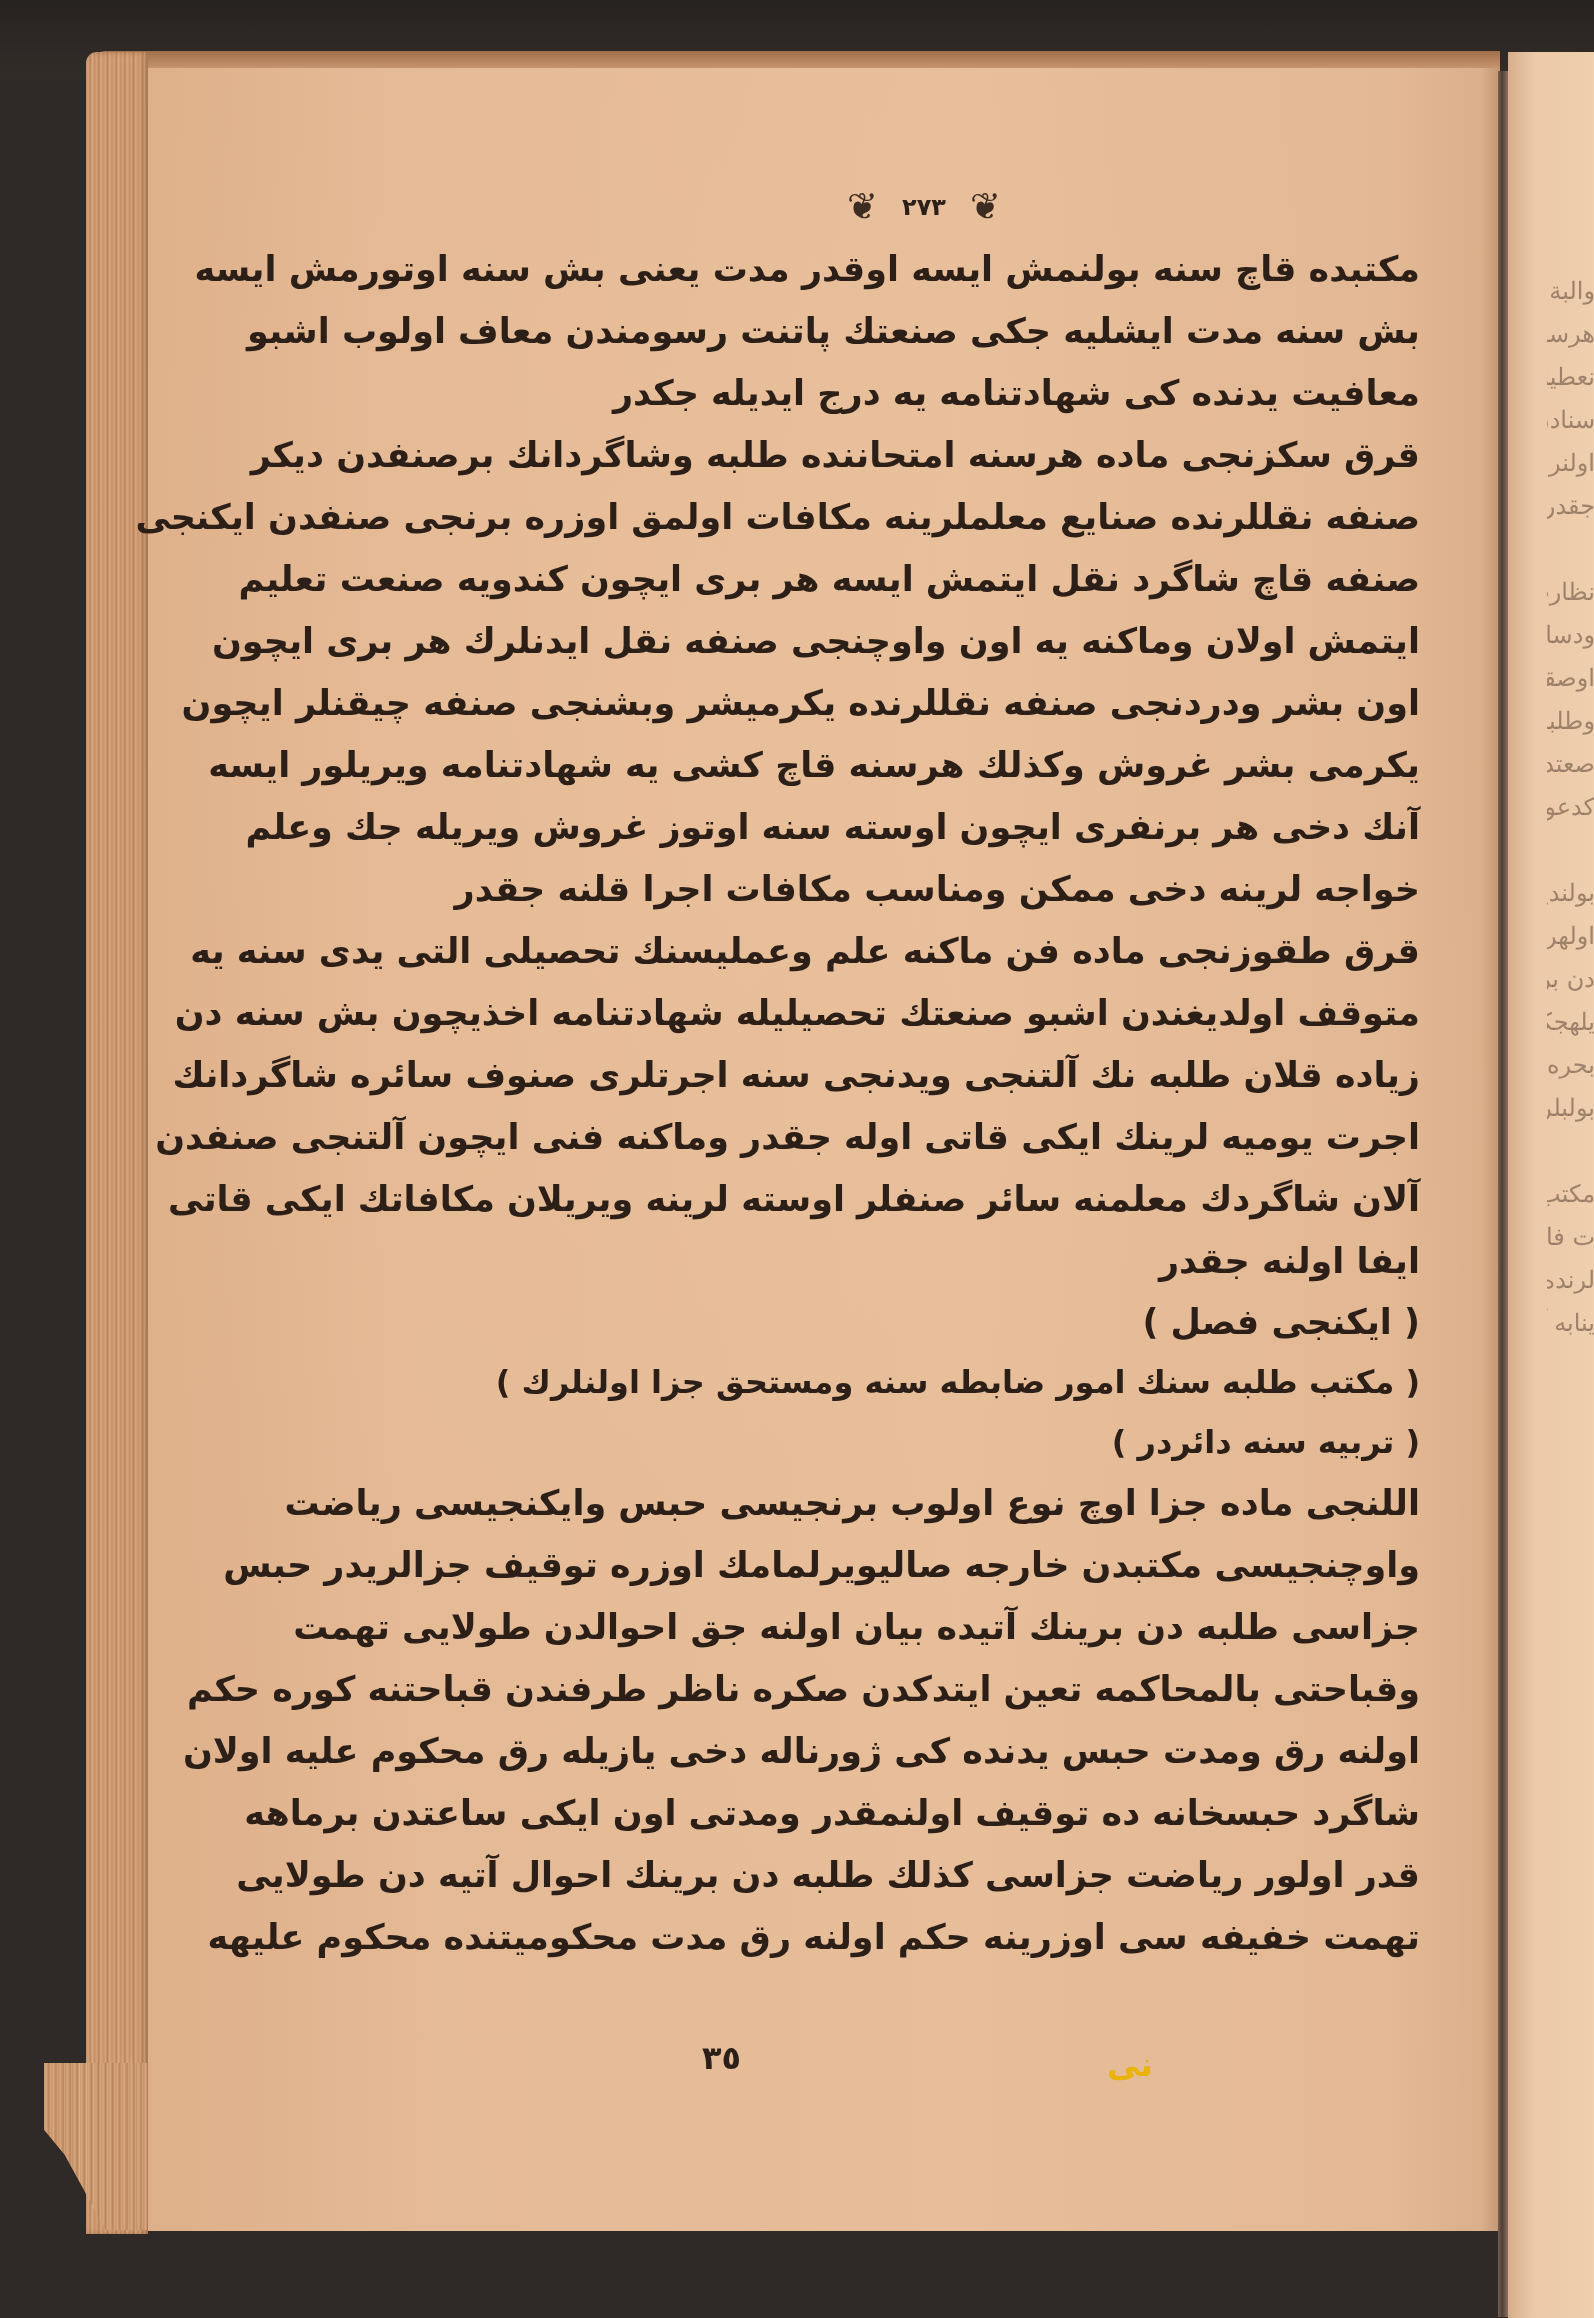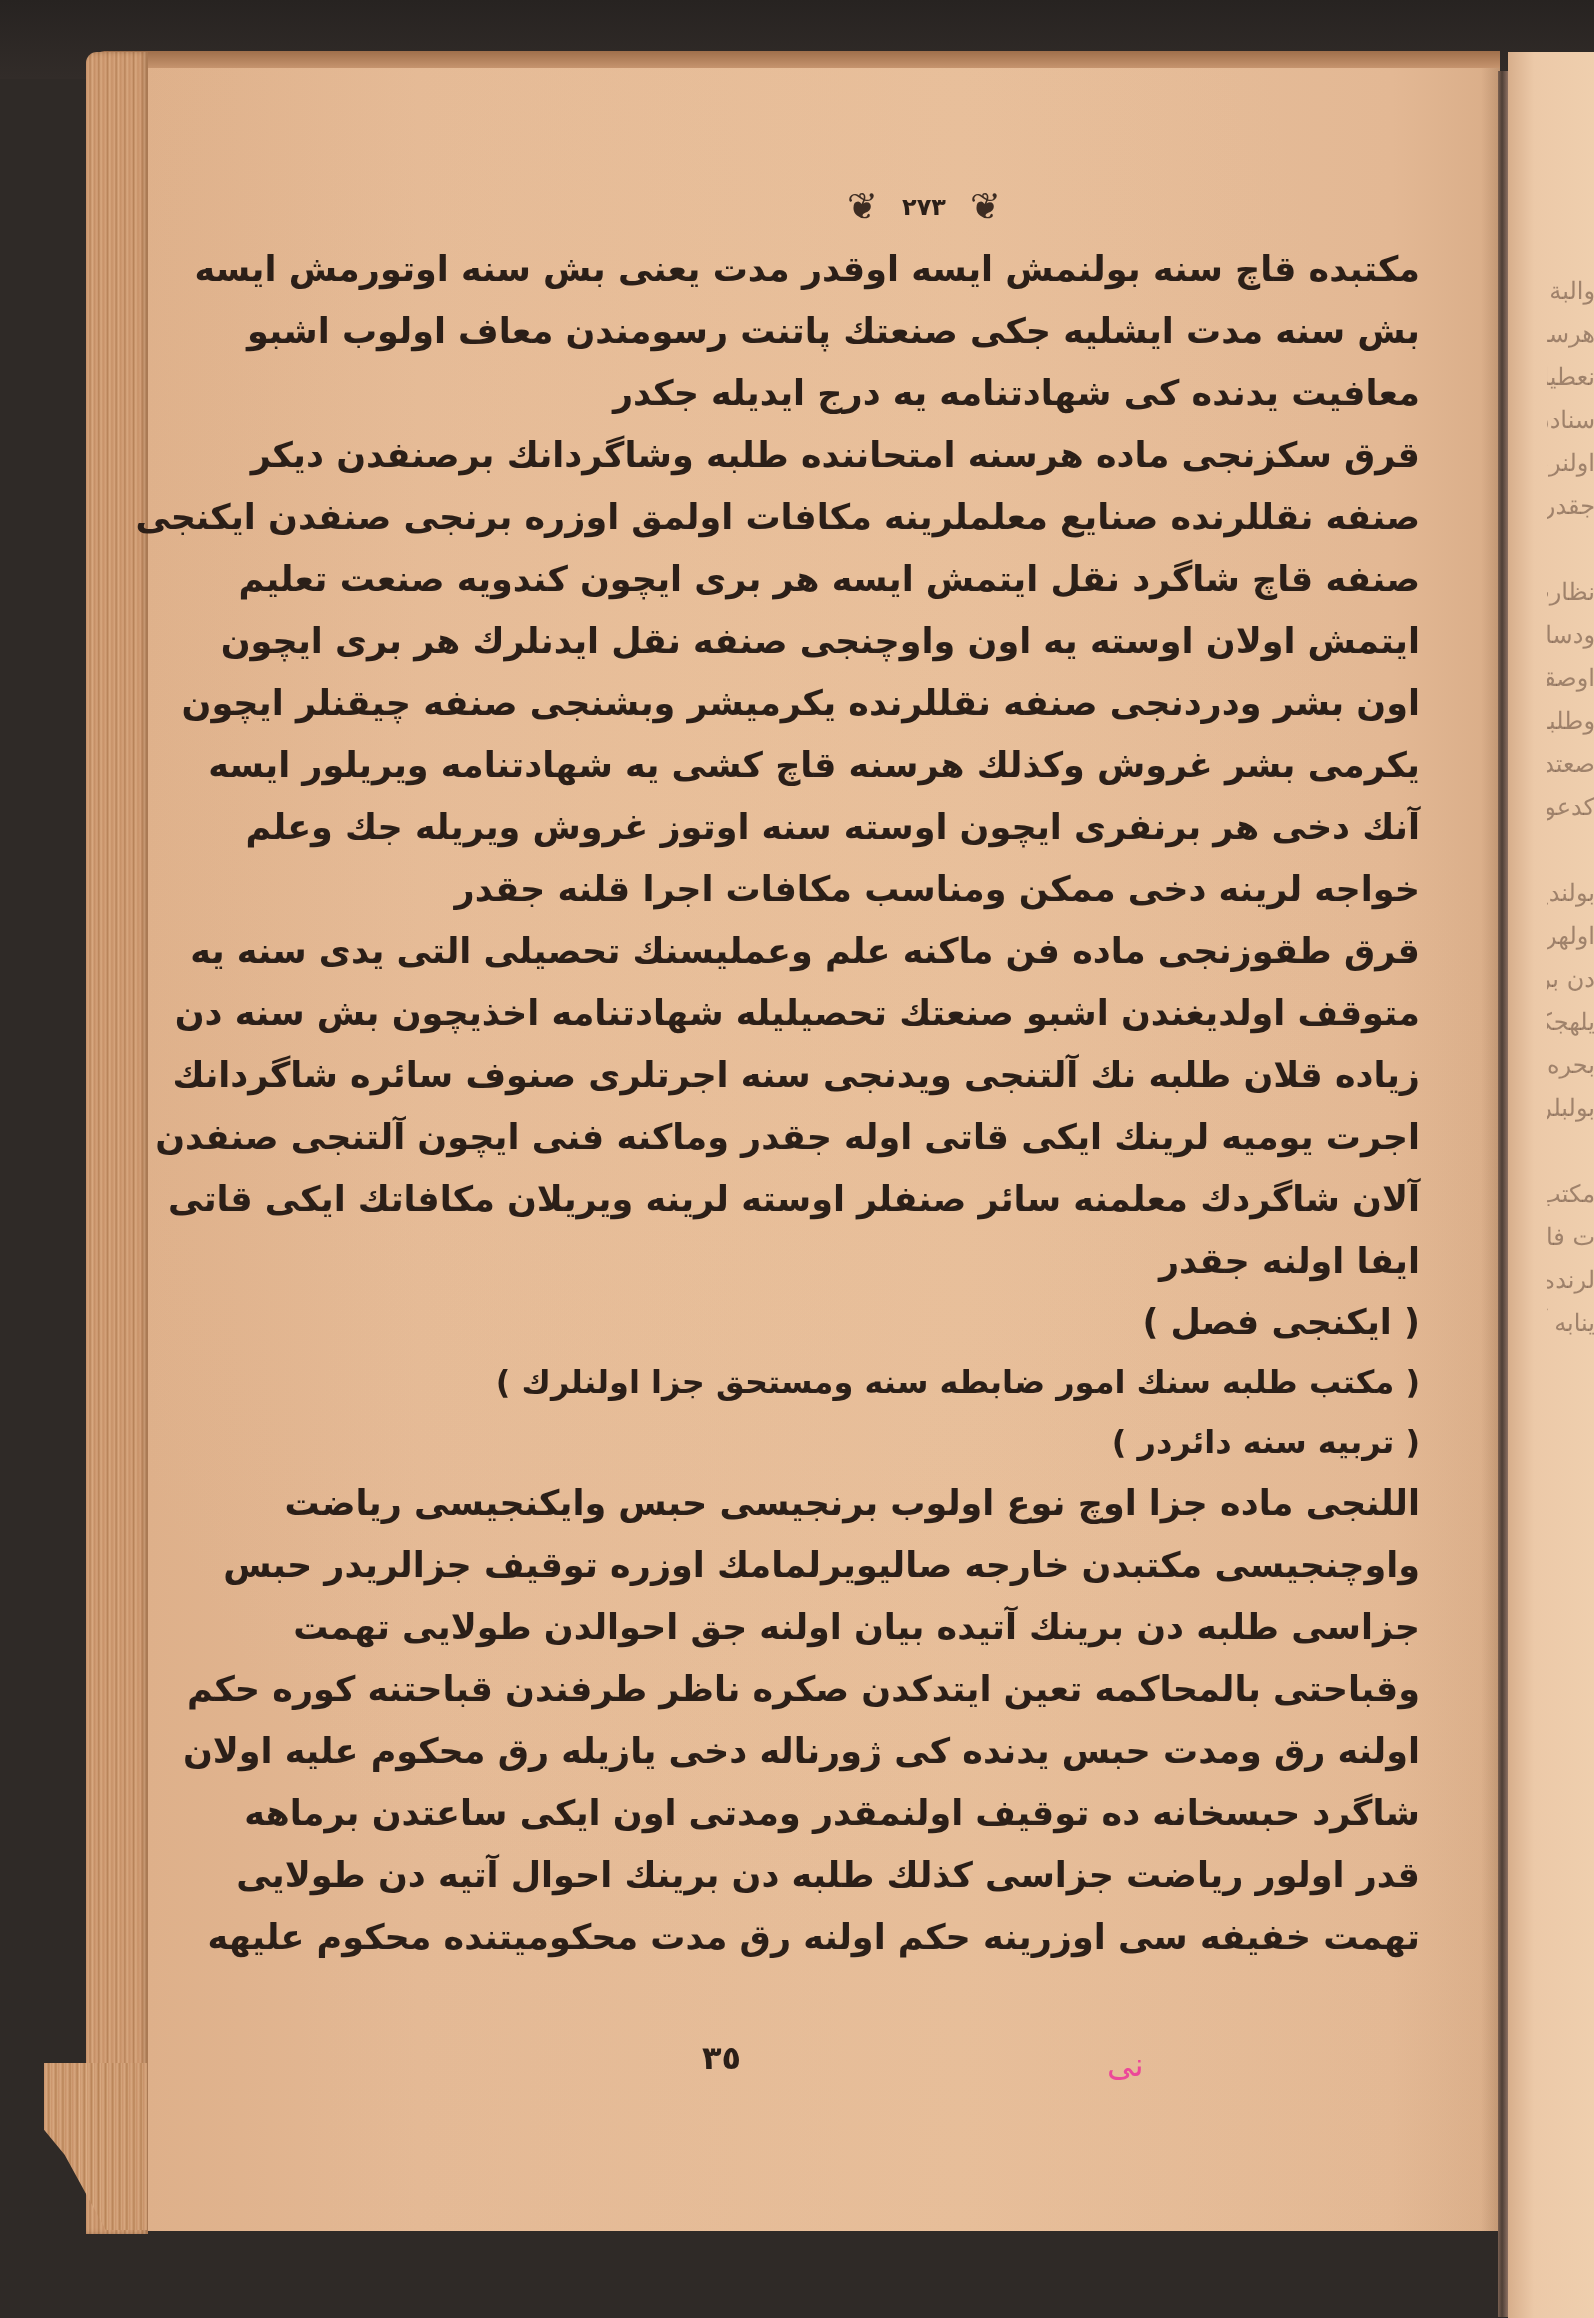--- a/index.html
+++ b/index.html
@@ -89,21 +89,21 @@
     }
     .heading.sm { font-size: 32px; }
     .footer-row {
       position: absolute; left: 448px; top: 2039px; width: 992px; height: 56px;
       direction: ltr;
     }
     .signature-mark {
       position: absolute; left: 254px; top: 0; font-size: 32px; font-weight: bold; color: #2b1f18;
     }
     .catchword {
-      position: absolute; left: 659px; top: 6.3px; font-size: 33px; font-weight: normal; color: #ec4899;
+      position: absolute; left: 659px; top: 6.3px; font-size: 33px; font-weight: bold; color: #eab308;
     }
   </style>
 </head>
 <body>
 
 <div class="backdrop-top"></div>
 <div class="top-edge"></div>
 <div class="page-stack"></div>
 <div class="page-stack-lower"></div>
 
@@ -150,21 +150,21 @@
   <div>
     <div class="line">مكتبده قاچ سنه بولنمش ايسه اوقدر مدت يعنى بش سنه اوتورمش ايسه</div>
     <div class="line">بش سنه مدت ايشليه جكى صنعتك پاتنت رسومندن معاف اولوب اشبو</div>
     <div class="line last">معافيت يدنده كى شهادتنامه يه درج ايديله جكدر</div>
   </div>
 
   <div>
     <div class="line">قرق سكزنجى ماده    هرسنه امتحاننده طلبه وشاگردانك برصنفدن ديكر</div>
     <div class="line">صنفه نقللرنده صنايع معلملرينه مكافات اولمق اوزره برنجى صنفدن ايكنجى</div>
     <div class="line">صنفه قاچ شاگرد نقل ايتمش ايسه هر برى ايچون كندويه صنعت تعليم</div>
-    <div class="line">ايتمش اولان اوسته يه اون واوچنجى صنفه نقل ايدنلرك هر برى ايچون</div>
+    <div class="line">ايتمش اولان وماكنه يه اون واوچنجى صنفه نقل ايدنلرك هر برى ايچون</div>
     <div class="line">اون بشر ودردنجى صنفه نقللرنده يكرميشر وبشنجى صنفه چيقنلر ايچون</div>
     <div class="line">يكرمى بشر غروش وكذلك هرسنه قاچ كشى يه شهادتنامه ويريلور ايسه</div>
     <div class="line">آنك دخى هر برنفرى ايچون اوسته سنه اوتوز غروش ويريله جك وعلم</div>
     <div class="line last">خواجه لرينه دخى ممكن ومناسب مكافات اجرا قلنه جقدر</div>
   </div>
 
   <div>
     <div class="line">قرق طقوزنجى ماده    فن ماكنه علم وعمليسنك تحصيلى التى يدى سنه يه</div>
     <div class="line">متوقف اولديغندن اشبو صنعتك تحصيليله شهادتنامه اخذيچون بش سنه دن</div>
     <div class="line">زياده قلان طلبه نك آلتنجى ويدنجى سنه اجرتلرى صنوف سائره شاگردانك</div>

